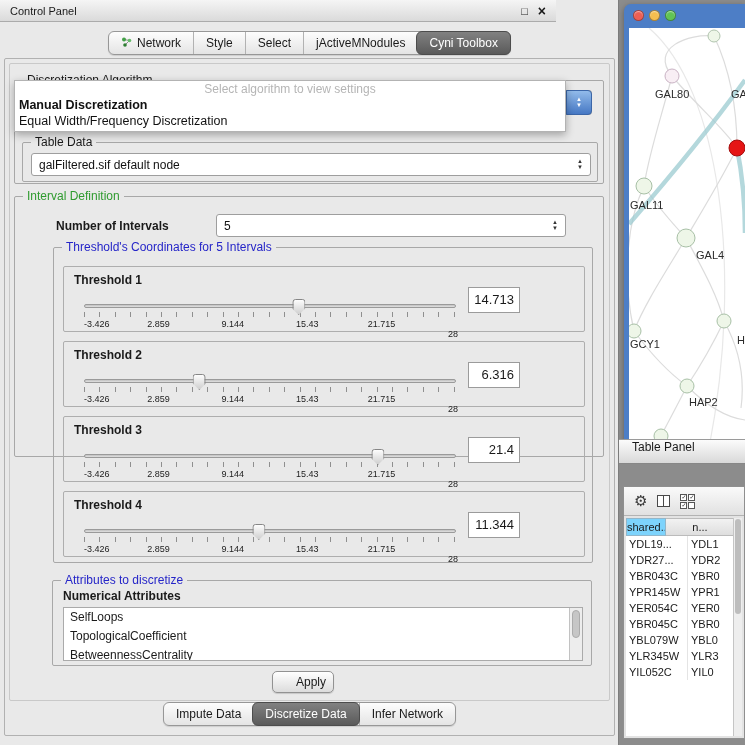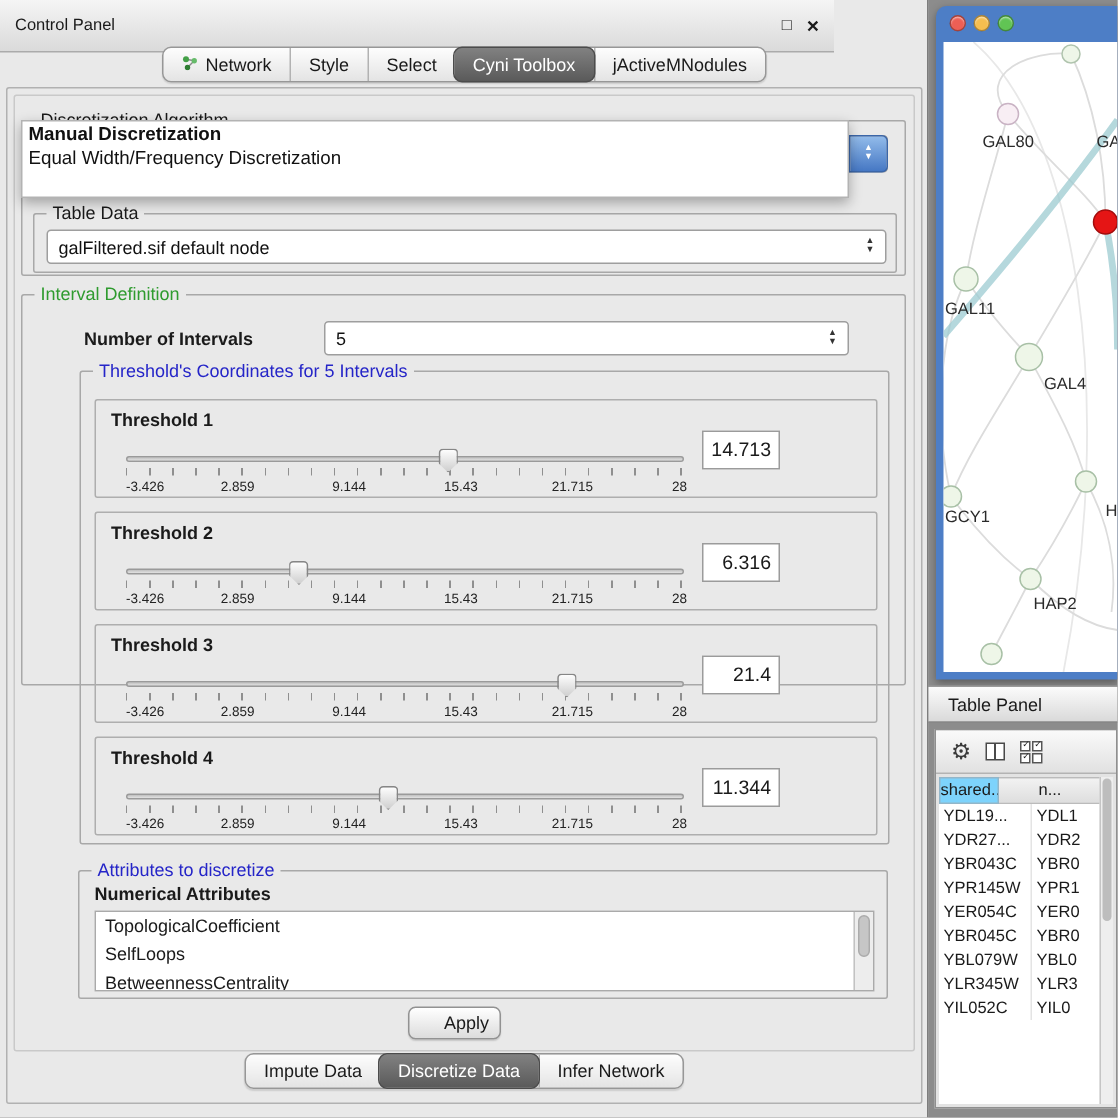--- a/index.html
+++ b/index.html
@@ -2,21 +2,21 @@
 <html><head>
 <meta charset="utf-8">
 <style>
   * { margin:0; padding:0; box-sizing:border-box; }
   html,body { width:745px; height:745px; }
   body { font-family:"Liberation Sans", sans-serif; background:#8c8c8c; position:relative; overflow:hidden; font-size:12px; color:#1a1a1a; }
   .app { position:absolute; inset:0; overflow:hidden; }
 
   
   .left-panel { position:absolute; left:0; top:0; width:619px; height:745px; background:#e9e9e9; border-right:1px solid #7d7d7d; }
-  .titlebar { position:absolute; left:0; top:0; width:556px; height:22px; background:linear-gradient(#f5f5f5,#dadada); border-bottom:1px solid #ababab; display:flex; align-items:center; padding:17px 10px; font-size:11px; }
+  .titlebar { position:absolute; left:0; top:0; width:556px; height:22px; background:linear-gradient(#f5f5f5,#dadada); border-bottom:1px solid #ababab; display:flex; align-items:center; padding:4px 10px; font-size:11px; }
   .tb-icons { margin-left:auto; display:flex; gap:10px; align-items:center; }
   .tb-float { font-size:11px; }
   .tb-close { font-size:14px; font-weight:bold; line-height:12px; }
 
   .tabbar { position:absolute; left:0; width:619px; display:flex; justify-content:center; }
   .tabbar.top { top:31px; }
   .tabbar.bottom { top:702px; }
   .tabstrip { display:inline-flex; border:1px solid #979797; border-radius:6px; background:linear-gradient(#fdfdfd,#e4e4e4); height:24px; box-shadow:0 1px 1px rgba(0,0,0,.12); }
   .tab { padding:0 12px; display:flex; align-items:center; gap:5px; font-size:12px; border-left:1px solid #b2b2b2; white-space:nowrap; cursor:pointer; }
   .tab:first-child { border-left:none; }
@@ -59,40 +59,40 @@
   .track { position:absolute; left:0; right:0; top:9px; height:4px; background:linear-gradient(#c0c0c0,#e2e2e2); border:1px solid #9a9a9a; border-radius:3px; }
   .thumb { position:absolute; top:4px; width:13px; height:16px; background:linear-gradient(#fdfdfd,#cfcfcf); border:1px solid #868686; border-radius:3px; clip-path:polygon(0 0,100% 0,100% 60%,50% 100%,0 60%); transform:translateX(-50%); z-index:2; }
   .ticks { position:absolute; left:0; right:0; top:17px; height:5px; background-image:repeating-linear-gradient(to right,#8f8f8f 0,#8f8f8f 1px,transparent 1px,transparent 15.4px); }
   .scale { position:absolute; left:0; right:0; top:24px; height:11px; font-size:9px; color:#222; }
   .scale span { position:absolute; transform:translateX(-50%); white-space:nowrap; }
   .scale span:nth-child(1){ left:0; transform:none; }
   .scale span:nth-child(2){ left:20%; }
   .scale span:nth-child(3){ left:40%; }
   .scale span:nth-child(4){ left:60%; }
   .scale span:nth-child(5){ left:80%; }
-  .scale span:nth-child(6){ left:100%; transform:translateX(-80%); }
+  .scale span:nth-child(6){ left:100%; transform:translateX(-80%);margin-top:10px; }
   .value-box { position:absolute; left:404px; top:20px; width:52px; height:26px; background:#fff; border:1px solid #9b9b9b; font-size:13px; text-align:right; line-height:24px; padding-right:5px; }
 
   .attr-group { left:52px; top:580px; width:540px; height:86px; }
   .attr-label { position:absolute; left:10px; top:8px; font-weight:bold; font-size:12px; }
   .attr-list { position:absolute; left:10px; top:26px; width:520px; height:54px; background:#fff; border:1px solid #aaa; overflow:hidden; }
   .list-item { height:19px; line-height:19px; padding-left:6px; font-size:12px; }
   .list-scroll { position:absolute; right:0; top:0; bottom:0; width:13px; background:#ededed; border-left:1px solid #c2c2c2; }
   .list-thumb { position:absolute; left:2px; right:2px; top:2px; height:28px; background:#c6c6c6; border-radius:5px; border:1px solid #ababab; }
 
   .apply-btn { position:absolute; left:272px; top:671px; width:62px; height:22px; background:linear-gradient(#ffffff,#dcdcdc); border:1px solid #929292; border-radius:5px; font-size:12px; text-align:center; line-height:20px; cursor:pointer; box-shadow:0 1px 1px rgba(0,0,0,.15);padding-left:16px; }
 
   
   .right-region { position:absolute; left:619px; top:0; width:126px; height:745px; background:#8c8c8c; }
   .net-window { position:absolute; left:5px; top:4px; width:121px; height:449px; background:#4d7ec6; border-radius:7px 0 0 0; box-shadow:0 2px 6px rgba(0,0,0,.35); }
   .lights { position:absolute; left:9px; top:6px; display:flex; gap:5px; }
   .light { width:11px; height:11px; border-radius:50%; border:1px solid rgba(0,0,0,.3); box-shadow:inset 0 1px 1px rgba(255,255,255,.5); }
   .net-canvas { position:absolute; left:5px; top:24px; width:116px; height:420px; background:#fff; overflow:hidden; }
 
-  .tp-bar { position:absolute; left:0; top:457px; width:126px; height:25px; background:linear-gradient(#fbfbfb,#d9d9d9); border-top:1px solid #9a9a9a; border-bottom:1px solid #878787; font-size:12px; display:flex; align-items:center; padding-left:13px; }
+  .tp-bar { position:absolute; left:0; top:439px; width:126px; height:25px; background:linear-gradient(#fbfbfb,#d9d9d9); border-top:1px solid #9a9a9a; border-bottom:1px solid #878787; font-size:12px; display:flex; align-items:flex-start; padding-left:13px; }
   .tp-body { position:absolute; left:4px; top:486px; width:122px; height:253px; background:#e3e3e3; border:1px solid #8f8f8f; }
   .tp-toolbar { position:absolute; left:0; top:0; right:0; height:29px; background:linear-gradient(#fafafa,#e1e1e1); border-bottom:1px solid #b3b3b3; display:flex; align-items:center; gap:10px; padding-left:10px; }
   .gear { font-size:15px; color:#3a3a3a; cursor:pointer; }
   .colicon { width:13px; height:12px; border:1px solid #4a4a4a; background:linear-gradient(to right,#fff 5px,#4a4a4a 5px,#4a4a4a 6px,#fff 6px); cursor:pointer; }
   .checks { display:grid; grid-template-columns:7px 7px; grid-auto-rows:7px; gap:1px; cursor:pointer; }
   .cb { width:7px; height:7px; border:1px solid #555; background:#fff; font-size:6px; line-height:5px; text-align:center; color:#222; font-style:normal; }
   .tbl { position:absolute; left:2px; top:31px; width:109px; bottom:2px; background:#fff; overflow:hidden; }
   .tbl-header { display:flex; height:18px; font-size:11px; }
   .hc1 { width:40px; background:#7dd3fc; border:1px solid #93b6c9; line-height:16px; overflow:hidden; }
   .hc2 { flex:1; background:linear-gradient(#f2f2f2,#dedede); border:1px solid #bbb; border-left:none; line-height:16px; text-align:center; overflow:hidden; }
@@ -129,44 +129,45 @@
             </svg>
           </span>
           <span>Network</span>
         </div>
         <div class="tab">
             <span>Style</span>
           </div>
         <div class="tab">
             <span>Select</span>
           </div>
+        <div class="tab">
+            <span>jActiveMNodules</span>
+          </div>
         <div class="tab selected">
             <span>Cyni Toolbox</span>
-          </div>
-        <div class="tab">
-            <span>jActiveMNodules</span>
           </div>
       </div>
     </div>
 
     <div class="outer-box"></div>
     <div class="inner-box"></div>
 
     <div class="group alg-group">
       <span class="legend">Discretization Algorithm</span>
     </div>
     <div class="combo alg-combo">
       <span class="combo-text"></span>
       <span class="combo-cap">
           <i>▲</i>
           <i>▼</i>
         </span>
     </div>
 
     <div class="popup">
+      <div class="popup-header">Select algorithm to view settings</div>
       <div class="popup-item bold">Manual Discretization</div>
       <div class="popup-item">Equal Width/Frequency Discretization</div>
     </div>
 
     <div class="group td-group">
       <span class="legend">Table Data</span>
       <div class="combo td-combo">
         <span class="combo-text">galFiltered.sif default node</span>
         <span class="stepper">
             <i>▲</i>
@@ -260,22 +261,22 @@
           </div>
           <div class="value-box">11.344</div>
         </div>
       </div>
     </div>
 
     <div class="group attr-group">
       <span class="legend blue">Attributes to discretize</span>
       <div class="attr-label">Numerical Attributes</div>
       <div class="attr-list">
+        <div class="list-item">SelfLoops</div>
         <div class="list-item">TopologicalCoefficient</div>
-        <div class="list-item">SelfLoops</div>
         <div class="list-item">BetweennessCentrality</div>
         <div class="list-scroll">
           <div class="list-thumb"></div>
         </div>
       </div>
     </div>
 
     <div class="apply-btn">Apply</div>
 
     <div class="tabbar bottom">

